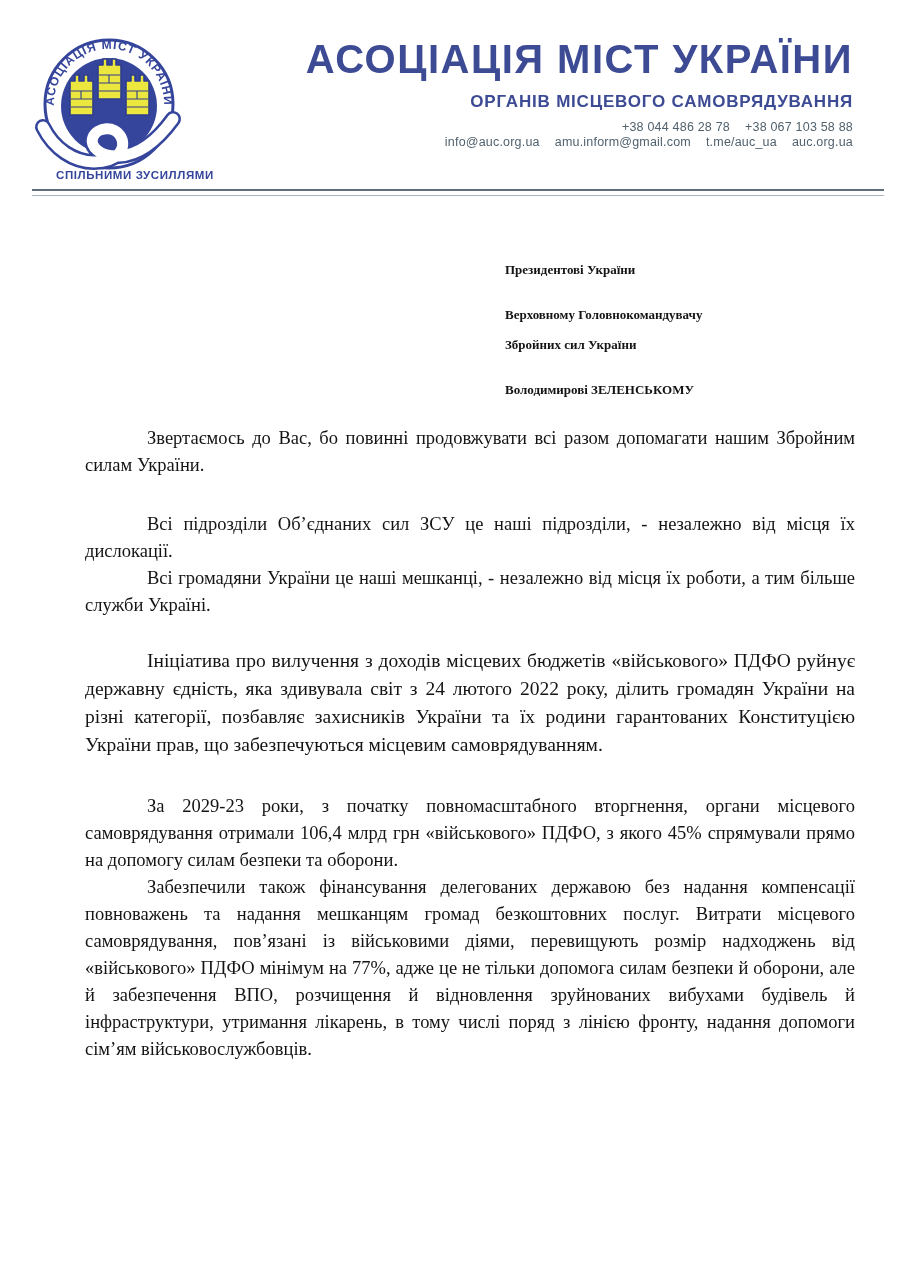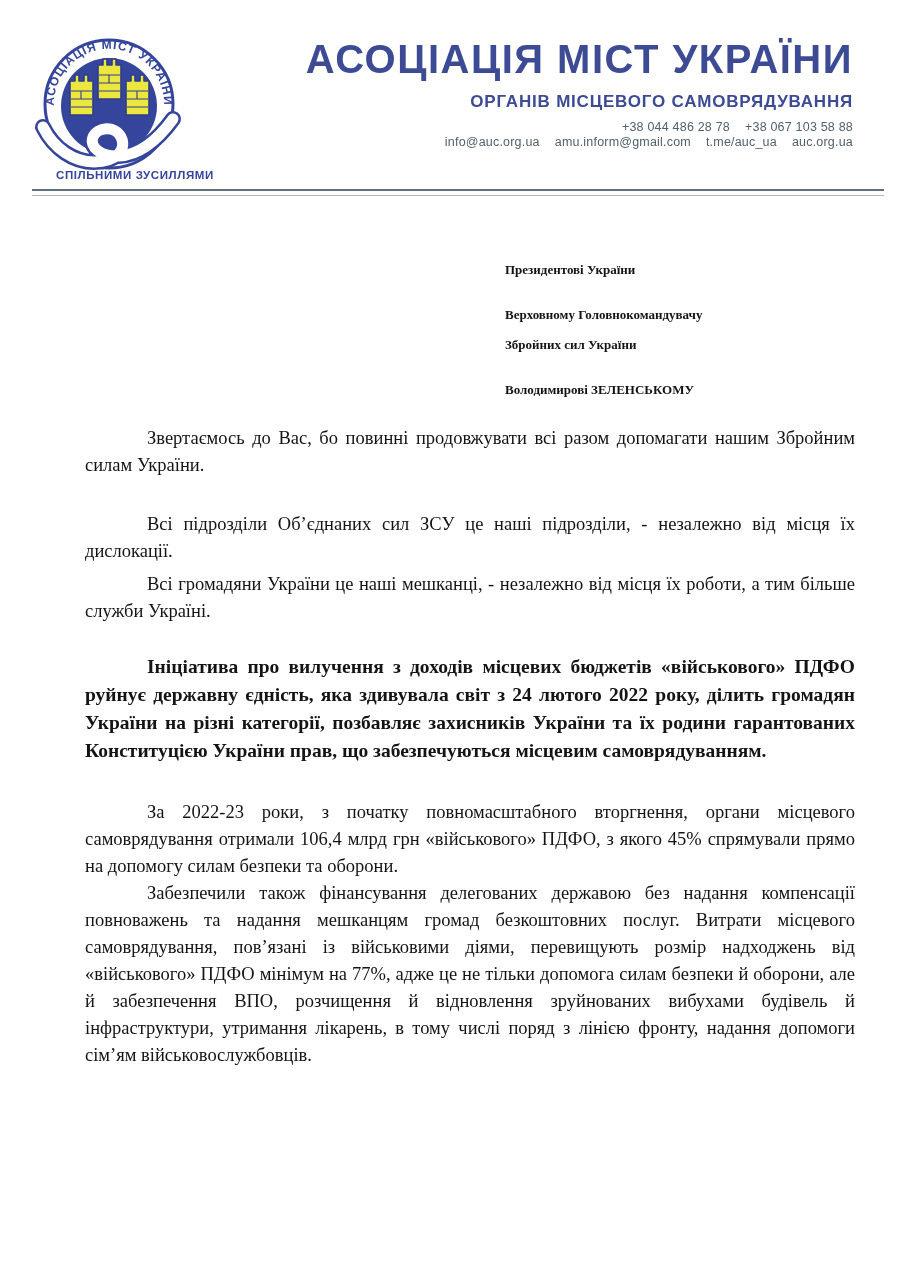--- a/index.html
+++ b/index.html
@@ -54,22 +54,22 @@
   }
   .recipient .grp{margin-bottom:15px;}
   .recipient .grp:last-child{margin-bottom:0;}
   .salutation{
     margin-top:44px;text-align:center;
     font-weight:bold;font-size:19px;line-height:26px;
   }
   .para{margin:0;text-indent:62px;}
   .p0{margin-top:20px;}
   .p1{margin-top:32px;}
-  .p2{margin-top:6px;}
-  .p3{margin-top:28px;font-weight:bold;font-size:19.5px;line-height:28px;}
+  .p2{}
+  .p3{margin-top:28px;font-weight:normal;font-size:19.5px;line-height:28px;}
   .p4{margin-top:34px;}
   .p5{margin-top:0;}
 </style>
 </head>
 <body>
 
 <div class="page">
 
   <header class="letterhead">
 
@@ -130,17 +130,17 @@
         <div>Збройних сил України</div>
       </div>
       <div class="grp">Володимирові ЗЕЛЕНСЬКОМУ</div>
     </div>
 
 
     <p class="para p0">Звертаємось до Вас, бо повинні продовжувати всі разом допомагати нашим Збройним силам України.</p>
     <p class="para p1">Всі підрозділи Об’єднаних сил ЗСУ це наші підрозділи, - незалежно від місця їх дислокації.</p>
     <p class="para p2">Всі громадяни України це наші мешканці, - незалежно від місця їх роботи, а тим більше служби Україні.</p>
     <p class="para p3">Ініціатива про вилучення з доходів місцевих бюджетів «військового» ПДФО руйнує державну єдність, яка здивувала світ з 24 лютого 2022 року, ділить громадян України на різні категорії, позбавляє захисників України та їх родини гарантованих Конституцією України прав, що забезпечуються місцевим самоврядуванням.</p>
-    <p class="para p4">За 2022-23 роки, з початку повномасштабного вторгнення, органи місцевого самоврядування отримали 106,4 млрд грн «військового» ПДФО, з якого 45% спрямували прямо на допомогу силам безпеки та оборони.</p>
+    <p class="para p4">За 2029-23 роки, з початку повномасштабного вторгнення, органи місцевого самоврядування отримали 106,4 млрд грн «військового» ПДФО, з якого 45% спрямували прямо на допомогу силам безпеки та оборони.</p>
     <p class="para p5">Забезпечили також фінансування делегованих державою без надання компенсації повноважень та надання мешканцям громад безкоштовних послуг. Витрати місцевого самоврядування, пов’язані із військовими діями, перевищують розмір надходжень від «військового» ПДФО мінімум на 77%, адже це не тільки допомога силам безпеки й оборони, але й забезпечення ВПО, розчищення й відновлення зруйнованих вибухами будівель й інфраструктури, утримання лікарень, в тому числі поряд з лінією фронту, надання допомоги сім’ям військовослужбовців.</p>
 
   </main>
 </div>
 
 </body></html>

